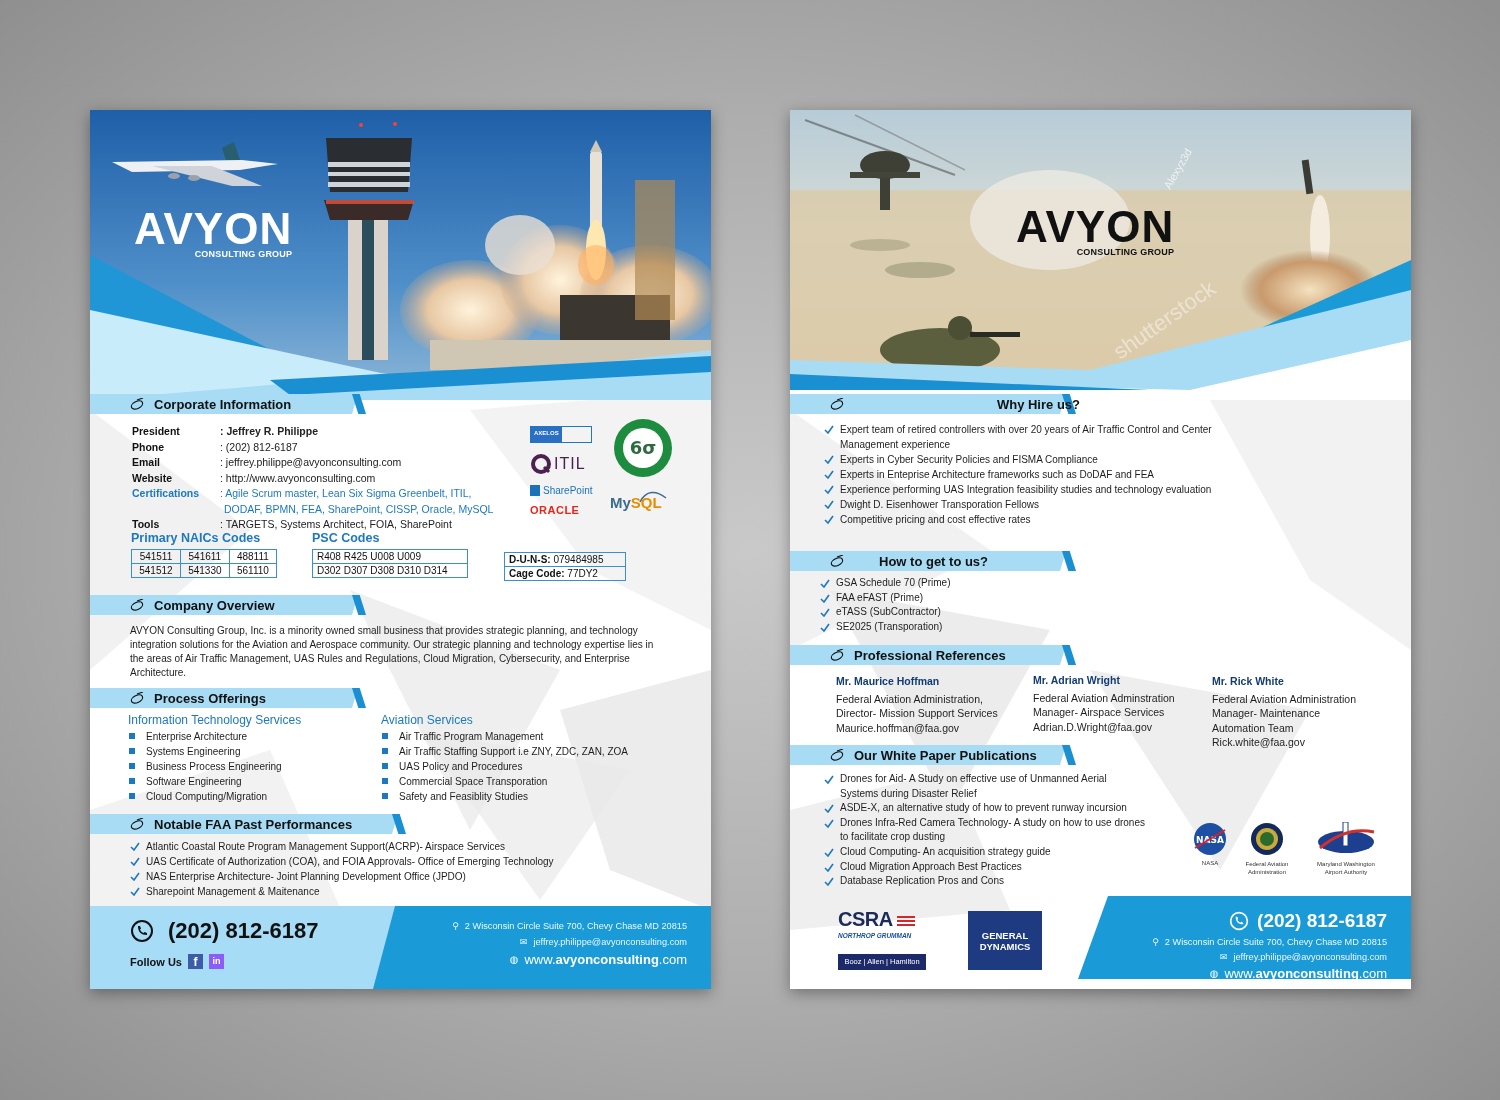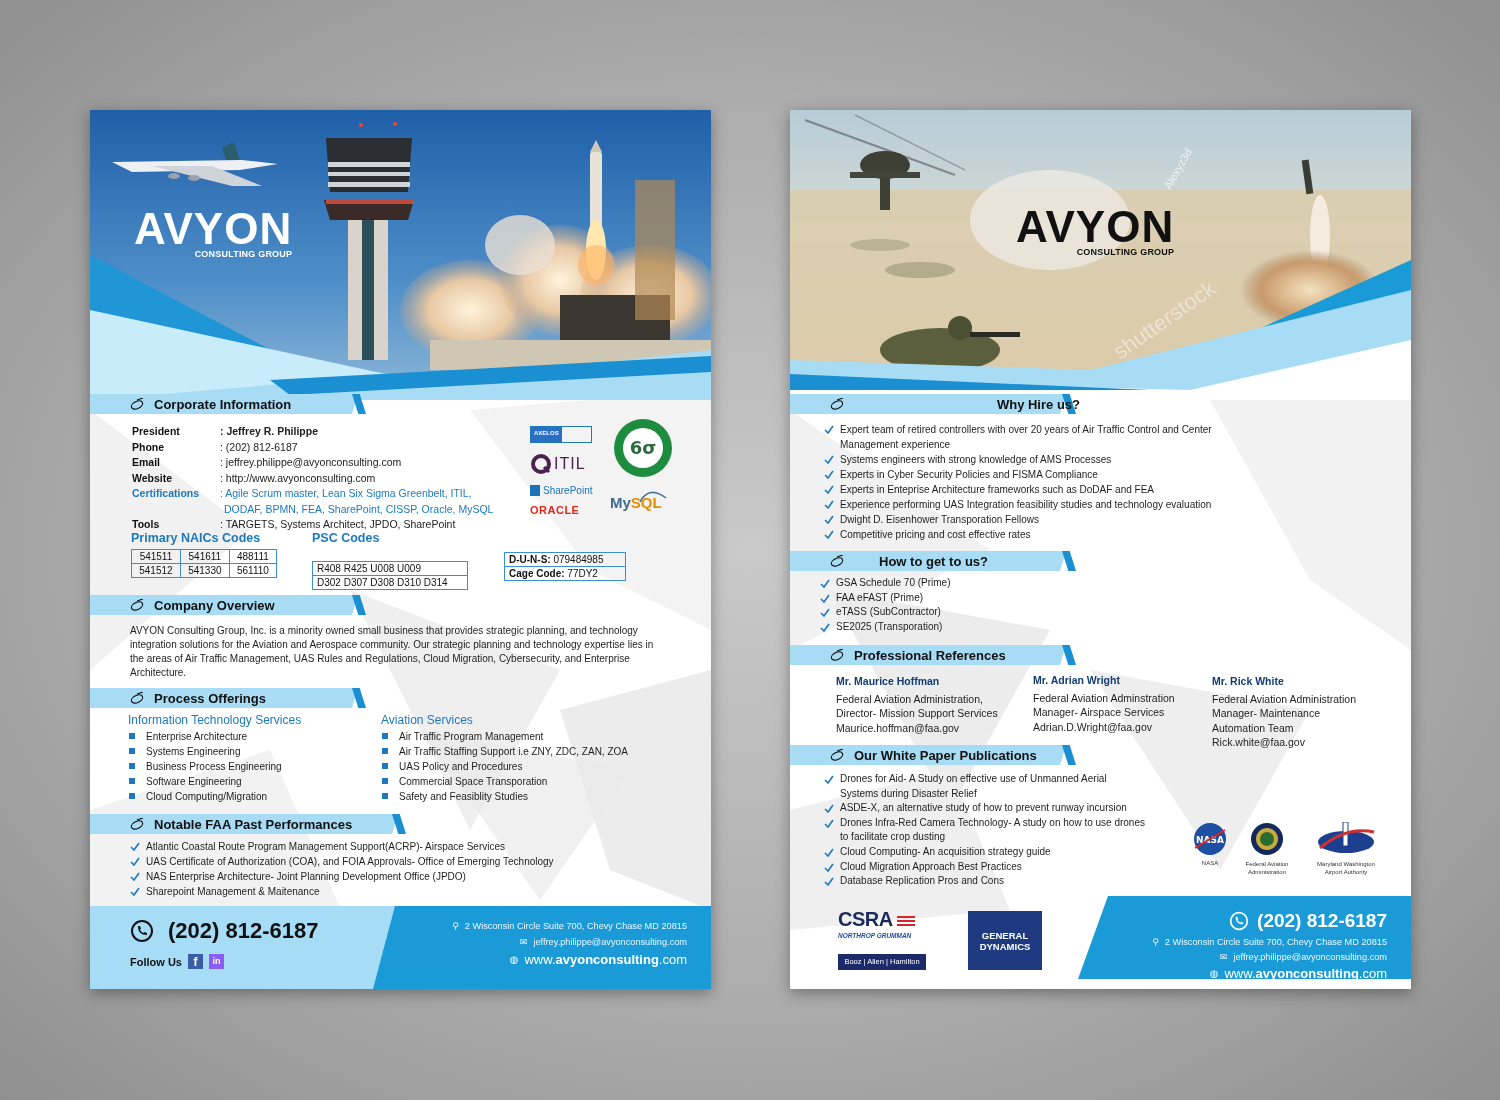--- a/index.html
+++ b/index.html
@@ -187,21 +187,21 @@
       <span class="v">: (202) 812-6187</span>
       <span class="k">Email</span>
       <span class="v">: jeffrey.philippe@avyonconsulting.com</span>
       <span class="k">Website</span>
       <span class="v">: http://www.avyonconsulting.com</span>
       <span class="k blue">Certifications</span>
       <span class="v blue">: Agile Scrum master, Lean Six Sigma Greenbelt, ITIL,</span>
       <span></span>
       <span class="v blue" style="padding-left:4px;">DODAF, BPMN, FEA, SharePoint, CISSP, Oracle, MySQL</span>
       <span class="k">Tools</span>
-      <span class="v">: TARGETS, Systems Architect, JPDO, SharePoint</span>
+      <span class="v">: TARGETS, Systems Architect, FOIA, SharePoint</span>
     </div>
   </div>
 
   <div class="cert-logos">
     <div style="position:absolute; left:0; top:4px; width:62px; height:17px; border:1px solid #1c79c0; display:flex; align-items:center;">
       <span style="background:#2a6fc4; color:#fff; font-size:6px; font-weight:700; padding:3px 3px; height:100%;">AXELOS</span>
     </div>
     <div style="position:absolute; left:0; top:31px; display:flex; align-items:center; gap:2px;">
       <svg width="22" height="22" viewBox="0 0 22 22">
           <circle cx="11" cy="11" r="8" fill="none" stroke="#4b2150" stroke-width="4"></circle>
@@ -240,21 +240,21 @@
         <td>541512</td>
         <td>541330</td>
         <td>561110</td>
       </tr>
     </tbody>
       </table>
   </div>
 
   <div class="content" style="left:222px; top:421px;">
     <div class="blue-h">PSC Codes</div>
-    <table class="codes left" style="margin-top:16px; width:156px;">
+    <table class="codes left" style="margin-top:4px; width:156px;">
       <tbody>
           <tr>
             <td>R408 R425  U008 U009</td>
           </tr>
       <tr>
             <td>D302 D307 D308 D310 D314</td>
           </tr>
     </tbody>
       </table>
   </div>
@@ -443,23 +443,20 @@
     <span class="title">Why Hire us?</span>
   </div>
   <div class="content" style="left:32px; top:312px; width:560px;">
     <ul class="chk-list">
       <li><svg class="chk" viewBox="0 0 10 9">
             <path d="M1 5 L4 8 L9 1" fill="none" stroke="#1c79c0" stroke-width="1.6"></path>
           </svg><span>Expert team of retired controllers with over 20 years of Air Traffic Control and Center</span></li>
       <li><span>Management experience</span></li>
       <li><svg class="chk" viewBox="0 0 10 9">
             <path d="M1 5 L4 8 L9 1" fill="none" stroke="#1c79c0" stroke-width="1.6"></path>
-          </svg><span>Systems engineers with strong knowledge of AMS Processes</span></li>
-      <li><svg class="chk" viewBox="0 0 10 9">
-            <path d="M1 5 L4 8 L9 1" fill="none" stroke="#1c79c0" stroke-width="1.6"></path>
           </svg><span>Experts in Cyber Security Policies and FISMA Compliance</span></li>
       <li><svg class="chk" viewBox="0 0 10 9">
             <path d="M1 5 L4 8 L9 1" fill="none" stroke="#1c79c0" stroke-width="1.6"></path>
           </svg><span>Experts in Enteprise Architecture frameworks such as DoDAF and FEA</span></li>
       <li><svg class="chk" viewBox="0 0 10 9">
             <path d="M1 5 L4 8 L9 1" fill="none" stroke="#1c79c0" stroke-width="1.6"></path>
           </svg><span>Experience performing UAS Integration feasibility studies and technology evaluation</span></li>
       <li><svg class="chk" viewBox="0 0 10 9">
             <path d="M1 5 L4 8 L9 1" fill="none" stroke="#1c79c0" stroke-width="1.6"></path>
           </svg><span>Dwight D. Eisenhower Transporation Fellows</span></li>

